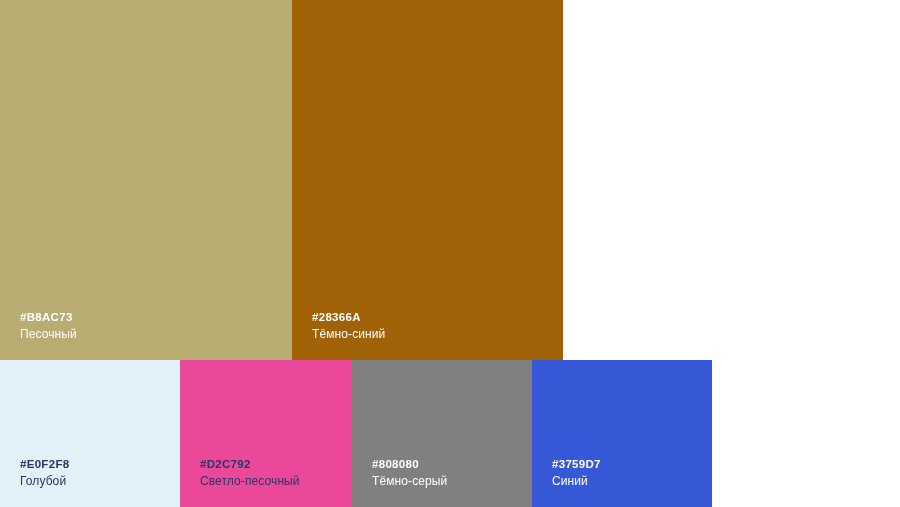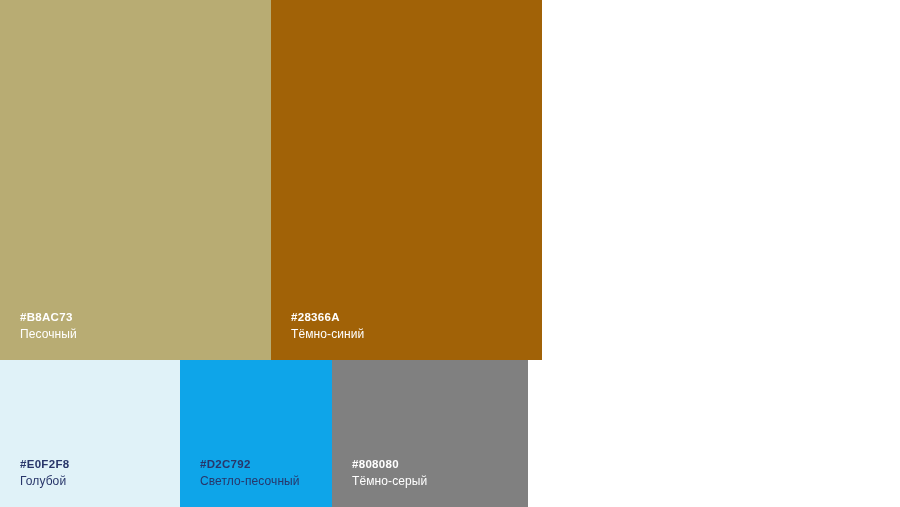--- a/index.html
+++ b/index.html
@@ -63,46 +63,52 @@
   .light-on-dark .swatch-hex,
   .light-on-dark .swatch-title { color: #ffffff; }
   .dark-on-light .swatch-hex,
   .dark-on-light .swatch-title { color: #28366A; }
 </style>
 </head>
 <body>
 
 <div id="palette-board">
   <div class="swatch-row" id="row-top">
-      <div class="swatch light-on-dark" style="width: 271px; background: rgb(184, 172, 115);">
+      <div class="swatch light-on-dark" style="width: 292px; background: rgb(184, 172, 115);">
         <div class="swatch-caption">
           <span class="swatch-hex">#B8AC73</span>
           <span class="swatch-title">Песочный</span>
         </div>
       </div>
       <div class="swatch light-on-dark" style="width: 271px; background: #a16207;">
         <div class="swatch-caption">
           <span class="swatch-hex">#28366A</span>
           <span class="swatch-title">Тёмно-синий</span>
         </div>
       </div>
     </div>
   <div class="swatch-row" id="row-bottom">
       <div class="swatch dark-on-light" style="width: 180px; background: rgb(224, 242, 248);">
         <div class="swatch-caption">
           <span class="swatch-hex">#E0F2F8</span>
           <span class="swatch-title">Голубой</span>
         </div>
       </div>
-      <div class="swatch dark-on-light" style="width: 152px; background: #0ea5e9;">
+      <div class="swatch dark-on-light" style="width: 172px; background: #ec4899;">
         <div class="swatch-caption">
           <span class="swatch-hex">#D2C792</span>
           <span class="swatch-title">Светло-песочный</span>
         </div>
       </div>
-      <div class="swatch light-on-dark" style="width: 196px; background: rgb(128, 128, 128);">
+      <div class="swatch light-on-dark" style="width: 180px; background: rgb(128, 128, 128);">
         <div class="swatch-caption">
           <span class="swatch-hex">#808080</span>
           <span class="swatch-title">Тёмно-серый</span>
+        </div>
+      </div>
+      <div class="swatch light-on-dark" style="width: 180px; background: rgb(55, 89, 215);">
+        <div class="swatch-caption">
+          <span class="swatch-hex">#3759D7</span>
+          <span class="swatch-title">Синий</span>
         </div>
       </div>
     </div>
 </div>
 
 </body></html>

